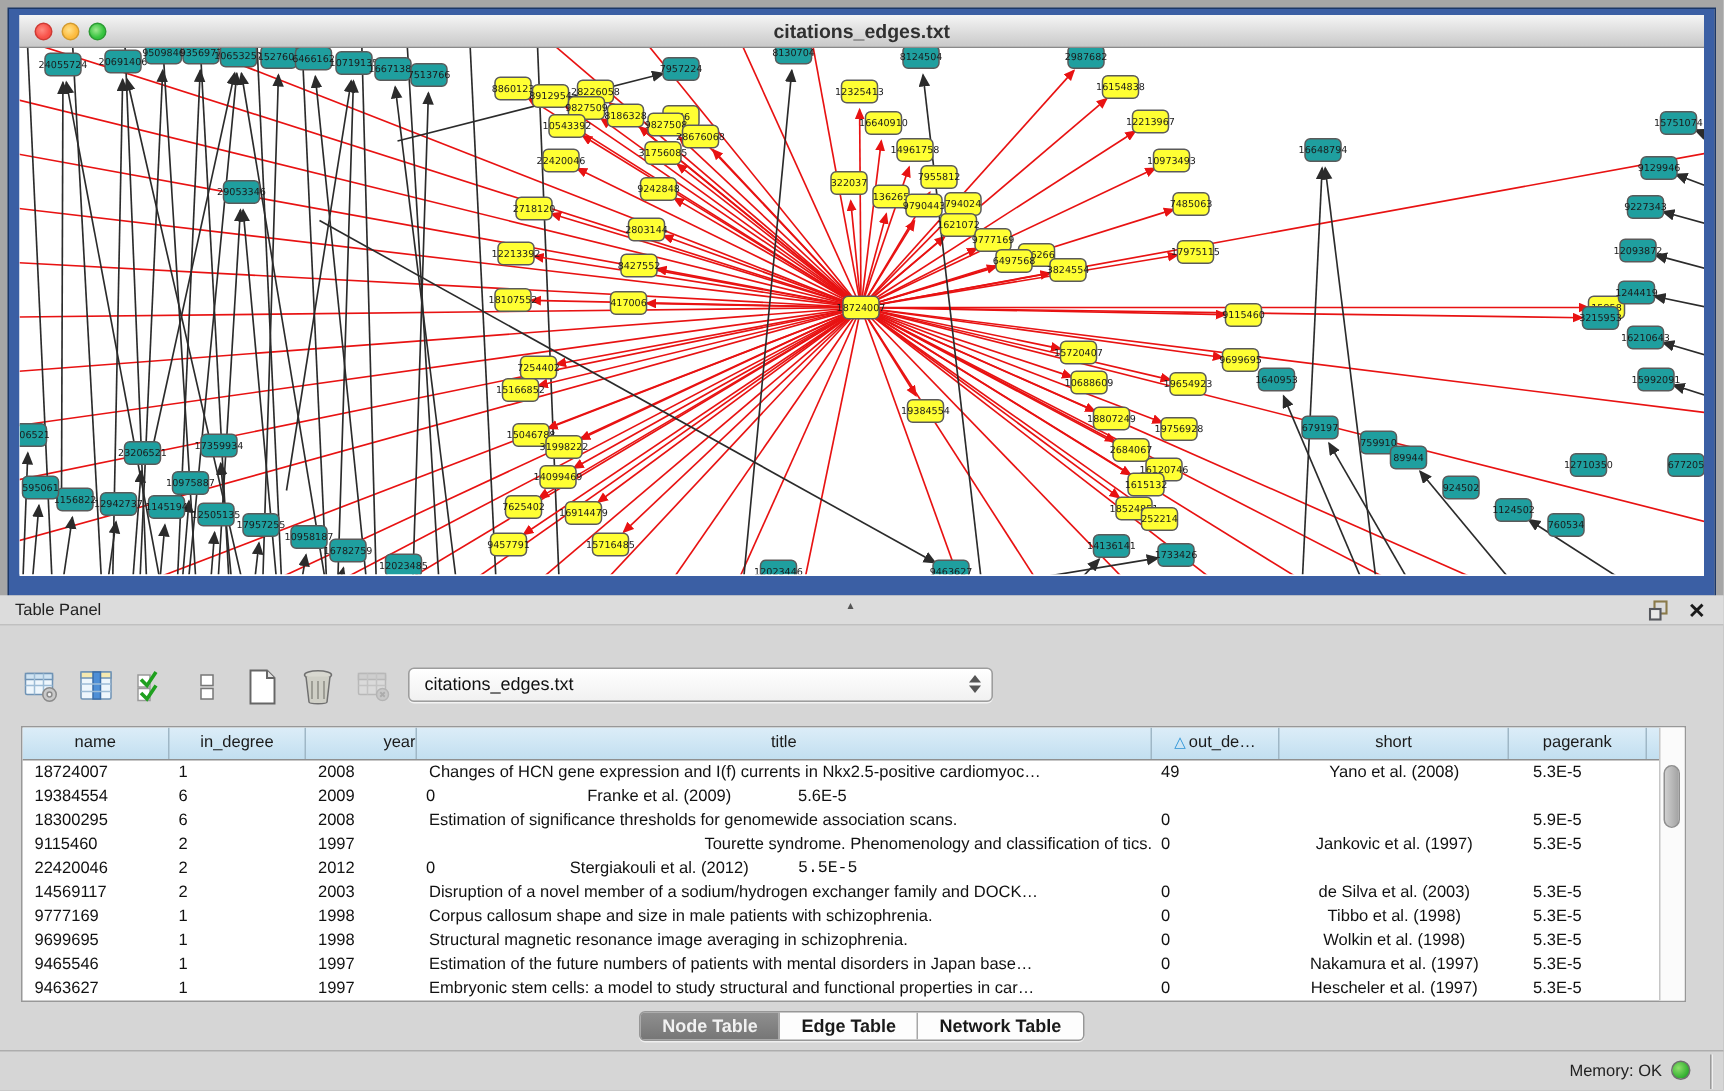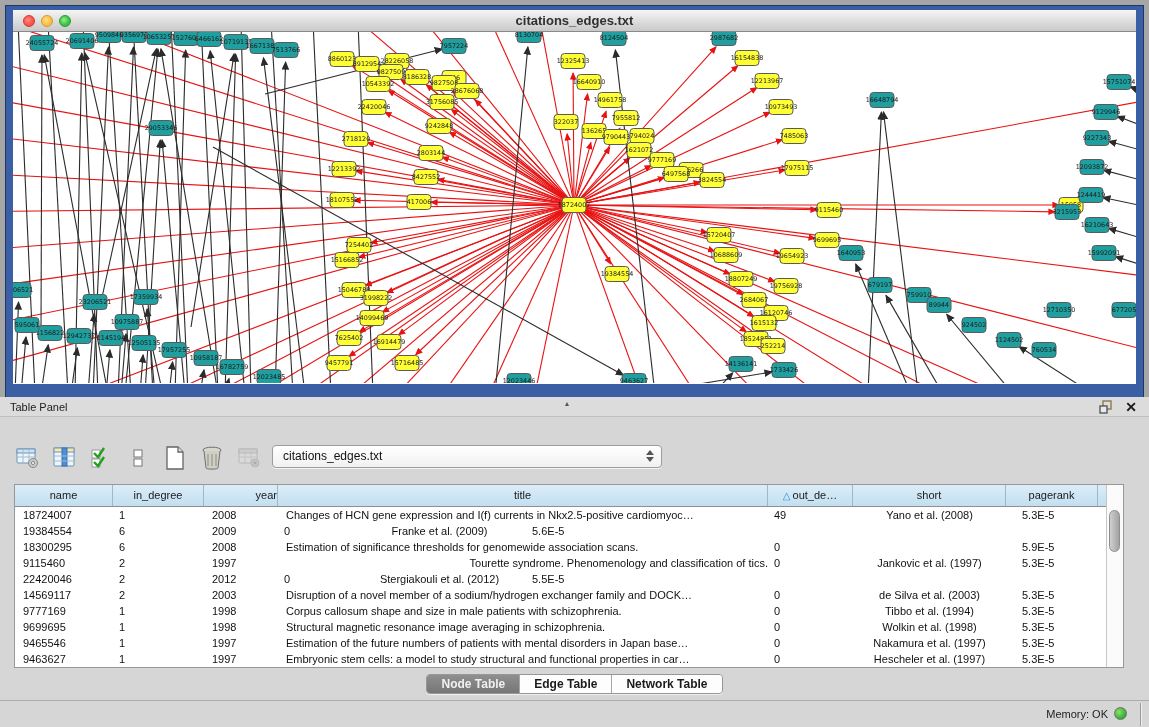--- a/index.html
+++ b/index.html
@@ -824,38 +824,38 @@
             <div class="td" style="width: 85px; padding-left: 6px;">0</div>
             <div class="td" style="width: 153px; padding-left: 0px; text-align: center;">Jankovic et al. (1997)</div>
             <div class="td" style="width: 92px; padding-left: 16px;">5.3E-5</div>
           </div>
           <div class="tr">
             <div class="td" style="width: 98px; padding-left: 8px;">22420046</div>
             <div class="td" style="width: 91px; padding-left: 6px;">2</div>
             <div class="td" style="width: 74px; padding-left: 8px;">2012</div>
             <div class="td" style="width: 85px; padding-left: 6px;">0</div>
             <div class="td" style="width: 153px; padding-left: 0px; text-align: center;">Stergiakouli et al. (2012)</div>
-            <div class="td" style="width: 92px; padding-left: 16px;">5.5E-5</div>
+            <div class="td" style="width: 92px; padding-left: 16px; font-family: Liberation Mono, monospace;">5.5E-5</div>
           </div>
           <div class="tr">
             <div class="td" style="width: 98px; padding-left: 8px;">14569117</div>
             <div class="td" style="width: 91px; padding-left: 6px;">2</div>
             <div class="td" style="width: 74px; padding-left: 8px;">2003</div>
             <div class="td" style="width: 490px; padding-left: 8px;">Disruption of a novel member of a sodium/hydrogen exchanger family and DOCK…</div>
             <div class="td" style="width: 85px; padding-left: 6px;">0</div>
             <div class="td" style="width: 153px; padding-left: 0px; text-align: center;">de Silva et al. (2003)</div>
             <div class="td" style="width: 92px; padding-left: 16px;">5.3E-5</div>
           </div>
           <div class="tr">
             <div class="td" style="width: 98px; padding-left: 8px;">9777169</div>
             <div class="td" style="width: 91px; padding-left: 6px;">1</div>
             <div class="td" style="width: 74px; padding-left: 8px;">1998</div>
             <div class="td" style="width: 490px; padding-left: 8px;">Corpus callosum shape and size in male patients with schizophrenia.</div>
             <div class="td" style="width: 85px; padding-left: 6px;">0</div>
-            <div class="td" style="width: 153px; padding-left: 0px; text-align: center;">Tibbo et al. (1994)</div>
+            <div class="td" style="width: 153px; padding-left: 0px; text-align: center;">Tibbo et al. (1998)</div>
             <div class="td" style="width: 92px; padding-left: 16px;">5.3E-5</div>
           </div>
           <div class="tr">
             <div class="td" style="width: 98px; padding-left: 8px;">9699695</div>
             <div class="td" style="width: 91px; padding-left: 6px;">1</div>
             <div class="td" style="width: 74px; padding-left: 8px;">1998</div>
             <div class="td" style="width: 490px; padding-left: 8px;">Structural magnetic resonance image averaging in schizophrenia.</div>
             <div class="td" style="width: 85px; padding-left: 6px;">0</div>
             <div class="td" style="width: 153px; padding-left: 0px; text-align: center;">Wolkin et al. (1998)</div>
             <div class="td" style="width: 92px; padding-left: 16px;">5.3E-5</div>

